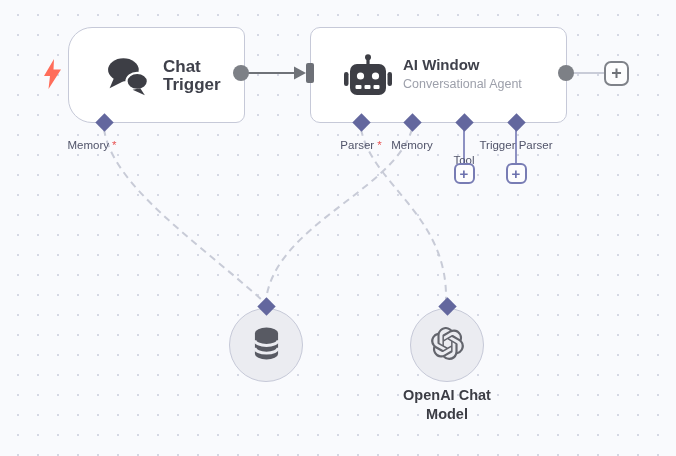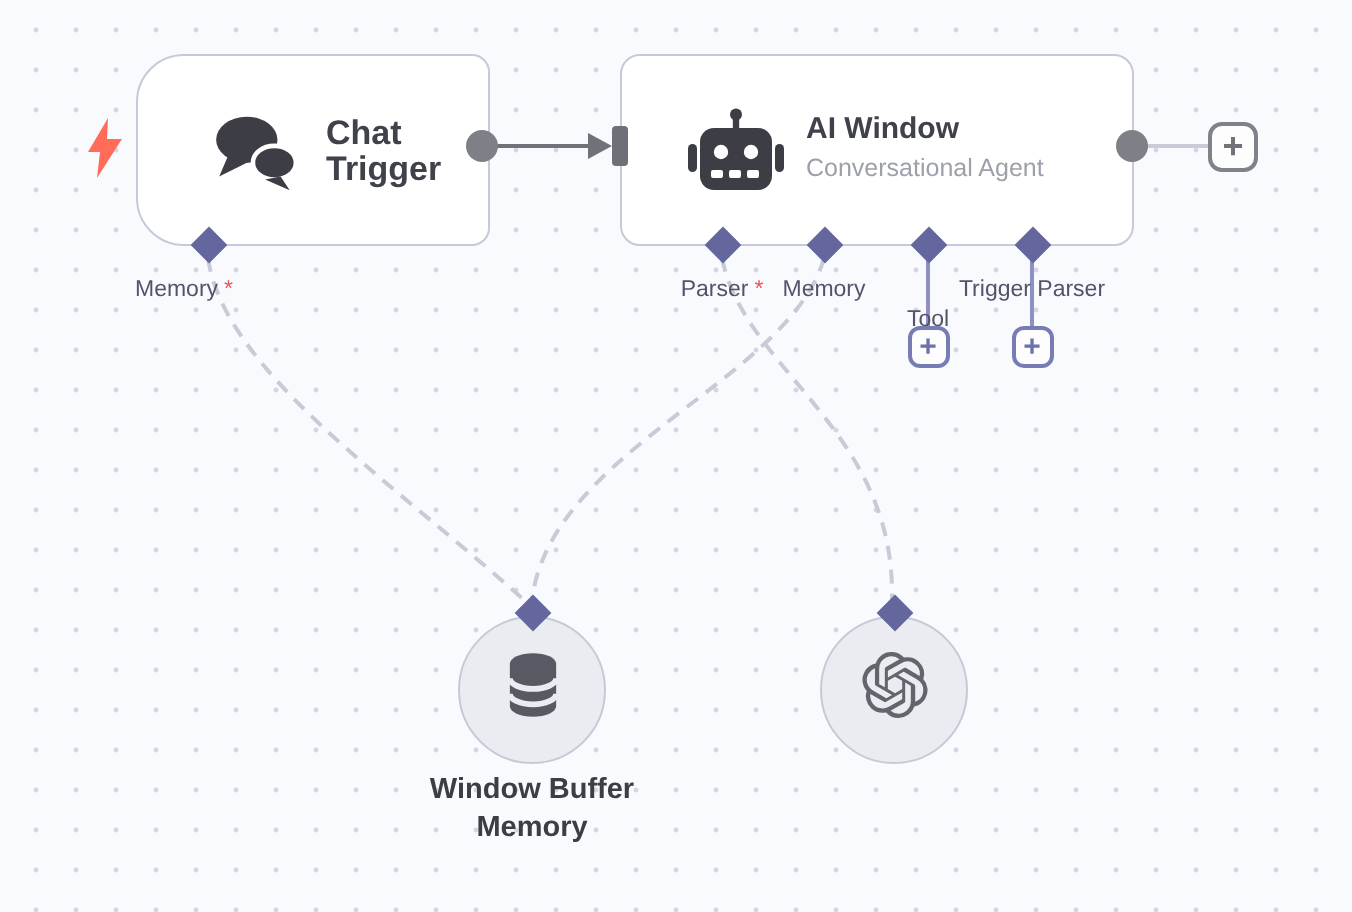--- a/index.html
+++ b/index.html
@@ -153,24 +153,24 @@
     <span>
       <svg viewBox="0 0 28 34" width="27" height="33">
         <ellipse cx="14" cy="6" rx="12" ry="5.5" fill="#585a63"></ellipse>
         <path d="M2,6 v22 a12,5.5 0 0 0 24,0 V6 Z" fill="#585a63"></path>
         <path d="M2,13.5 a12,5.5 0 0 0 24,0" stroke="#ebecf1" stroke-width="3" fill="none"></path>
         <path d="M2,21.5 a12,5.5 0 0 0 24,0" stroke="#ebecf1" stroke-width="3" fill="none"></path>
       </svg>
     </span>
   </div>
   <div class="diamond" style="left:259.5px;top:299.5px;"></div>
-  <div class="round-label" style="left:266px;">Window Buffer Memory</div>
 
   <div class="round-node" style="left:410px;">
     <span>
       <svg viewBox="0 0 24 24" width="33" height="33">
         <path fill="#63656d" d="M22.2819 9.8211a5.9847 5.9847 0 0 0-.5157-4.9108 6.0462 6.0462 0 0 0-6.5098-2.9A6.0651 6.0651 0 0 0 4.9807 4.1818a5.9847 5.9847 0 0 0-3.9977 2.9 6.0462 6.0462 0 0 0 .7427 7.0966 5.98 5.98 0 0 0 .511 4.9107 6.051 6.051 0 0 0 6.5146 2.9001A5.9847 5.9847 0 0 0 13.2599 24a6.0557 6.0557 0 0 0 5.7718-4.2058 5.9894 5.9894 0 0 0 3.9977-2.9001 6.0557 6.0557 0 0 0-.7475-7.073zm-9.022 12.6081a4.4755 4.4755 0 0 1-2.8764-1.0408l.1419-.0804 4.7783-2.7582a.7948.7948 0 0 0 .3927-.6813v-6.7369l2.02 1.1686a.071.071 0 0 1 .038.0615v5.5826a4.504 4.504 0 0 1-4.4945 4.4849zm-9.6607-4.1254a4.4708 4.4708 0 0 1-.5346-3.0137l.142.0852 4.783 2.7582a.7712.7712 0 0 0 .7806 0l5.8428-3.3685v2.3324a.0804.0804 0 0 1-.0332.0615L9.74 19.9502a4.4992 4.4992 0 0 1-6.1408-1.6464zM2.3408 7.8956a4.485 4.485 0 0 1 2.3655-1.9728V11.6a.7664.7664 0 0 0 .3879.6765l5.8144 3.3543-2.0201 1.1685a.0757.0757 0 0 1-.071 0l-4.8303-2.7865A4.504 4.504 0 0 1 2.3408 7.8956zm16.5963 3.8558L13.1038 8.364 15.1192 7.2a.0757.0757 0 0 1 .071 0l4.8303 2.7913a4.4944 4.4944 0 0 1-.6765 8.1042v-5.6772a.79.79 0 0 0-.407-.667zm2.0107-3.0231l-.142-.0852-4.7735-2.7818a.7759.7759 0 0 0-.7854 0L9.409 9.2297V6.8974a.0662.0662 0 0 1 .0284-.0615l4.8303-2.7866a4.4992 4.4992 0 0 1 6.6802 4.66zM8.3065 12.863l-2.02-1.1638a.0804.0804 0 0 1-.038-.0567V6.0742a4.4992 4.4992 0 0 1 7.3757-3.4537l-.142.0805L8.704 5.459a.7948.7948 0 0 0-.3927.6813zm1.0976-2.3654l2.602-1.4998 2.6069 1.4998v2.9994l-2.5974 1.4997-2.6067-1.4997Z"></path>
       </svg>
     </span>
   </div>
   <div class="diamond" style="left:440.5px;top:299.5px;"></div>
+  <div class="round-label" style="left:447px;">OpenAI Chat Model</div>
 
 </div>
 
 </body></html>

